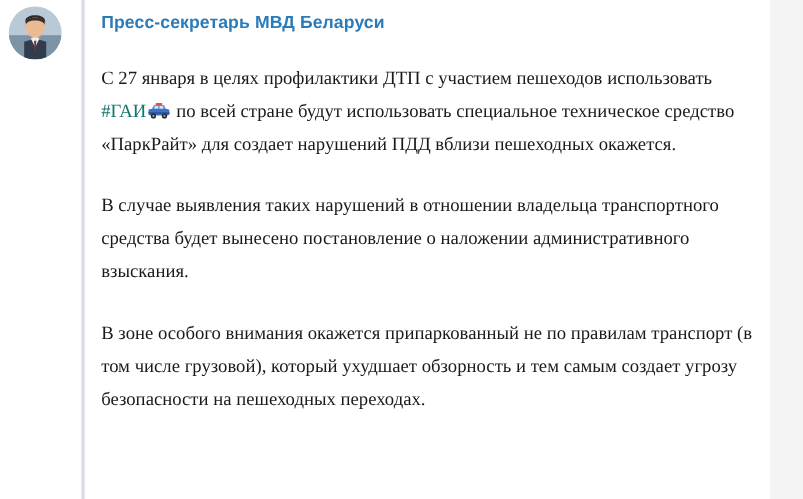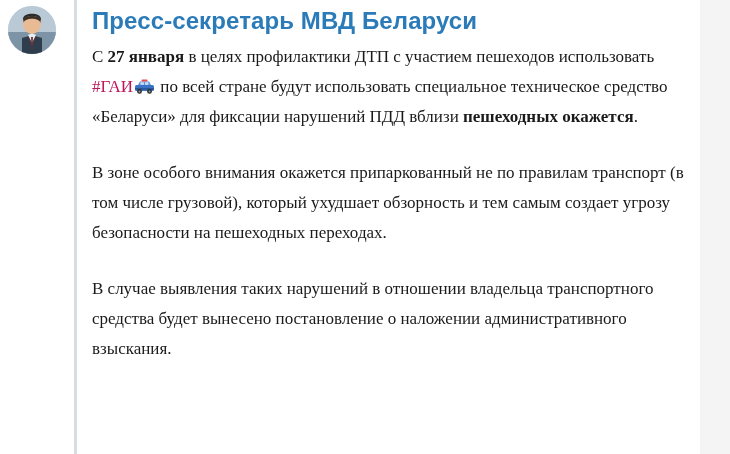--- a/index.html
+++ b/index.html
@@ -60,43 +60,43 @@
     height: 454px;
     background: #d7dde3;
   }
   .content {
     position: absolute;
     left: 92px;
     top: 10px;
     width: 596px;
   }
   .author {
-    font-size: 24px;
+    font-size: 16px;
     font-weight: bold;
     color: #2b7bb9;
     letter-spacing: 0.1px;
-    margin: 0 0 10px 0;
+    margin: 0 0 24px 0;
     line-height: 22px;
   }
   .para {
     font-size: 17px;
     color: #1a1a1a;
     line-height: 30px;
     margin: 0 0 26px 0;
     font-family: "Liberation Serif", serif;
   }
   .para:last-child {
     margin-bottom: 0;
   }
   .para b {
-    font-weight: bold;
+    font-weight: normal;
     margin-top: 16px;
   }
   .hashtag {
-    color: #be185d;
+    color: #0f766e;
   }
   .car-emoji {
     display: inline-block;
     position: relative;
     top: 3px;
     width: 21px;
     height: 16px;
     margin: 0 1px;
     vertical-align: baseline;
   }
@@ -138,22 +138,22 @@
                 <rect x="1" y="6" width="19" height="6" rx="1.6" fill="#3b72c4"></rect>
                 <path d="M4 6 L6 2.5 L15 2.5 L17 6 Z" fill="#5a90dd"></path>
                 <rect x="6.5" y="3.3" width="3.4" height="2.5" fill="#cfe2f7"></rect>
                 <rect x="11" y="3.3" width="3.4" height="2.5" fill="#cfe2f7"></rect>
                 <rect x="1" y="9" width="19" height="1.6" fill="#2a5595"></rect>
                 <rect x="7.5" y="0.6" width="6" height="2" rx="0.8" fill="#e05050"></rect>
                 <circle cx="5.5" cy="12.4" r="2.4" fill="#2b2b2b"></circle>
                 <circle cx="15.5" cy="12.4" r="2.4" fill="#2b2b2b"></circle>
                 <circle cx="5.5" cy="12.4" r="1" fill="#9aa3ac"></circle>
                 <circle cx="15.5" cy="12.4" r="1" fill="#9aa3ac"></circle>
-              </svg></span><span class="para-text"> по всей стране будут использовать специальное техническое средство «Беларуси» для фиксации нарушений ПДД вблизи </span><b>пешеходных окажется</b><span class="para-text">.</span></div>
+              </svg></span><span class="para-text"> по всей стране будут использовать специальное техническое средство «ПаркРайт» для создает нарушений ПДД вблизи </span><b>пешеходных окажется</b><span class="para-text">.</span></div>
+          <div class="para"><span class="para-text">В случае выявления таких нарушений в отношении владельца транспортного средства будет вынесено постановление о наложении административного взыскания.</span></div>
           <div class="para"><span class="para-text">В зоне особого внимания окажется припаркованный не по правилам транспорт (в том числе грузовой), который ухудшает обзорность и тем самым создает угрозу безопасности на пешеходных переходах.</span></div>
-          <div class="para"><span class="para-text">В случае выявления таких нарушений в отношении владельца транспортного средства будет вынесено постановление о наложении административного взыскания.</span></div>
         </div>
     </div>
   </div>
 
   <div class="right-gutter"></div>
 
 </div>
 
 </body></html>

